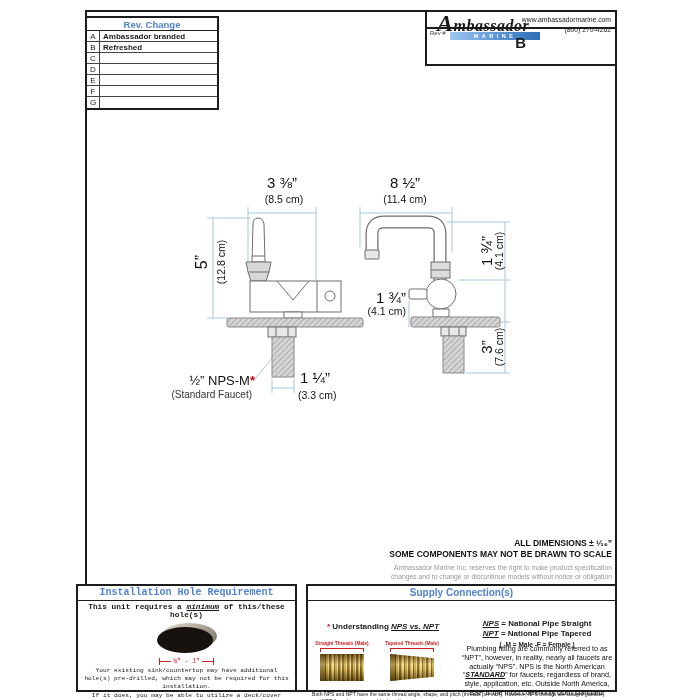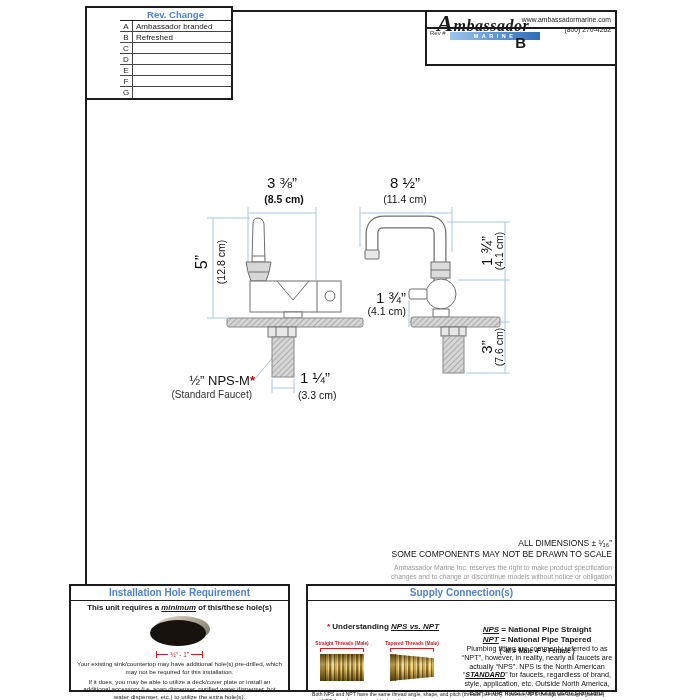--- a/index.html
+++ b/index.html
@@ -4,26 +4,26 @@
 <style>
   * { margin:0; padding:0; box-sizing:border-box; }
   html,body { width:700px; height:700px; background:#ffffff; font-family:"Liberation Sans", sans-serif; color:#1a1a1a; }
   .page { position:relative; width:700px; height:700px; background:#fff; overflow:hidden; }
   .abs { position:absolute; }
 
   
   .sheet-border { left:85px; top:10px; width:532px; height:682px; border:2px solid #1c1c1c; }
 
   
-  .rev-table { left:85px; top:6px; width:148px; border:2px solid #1c1c1c; background:#fff;padding-left:33px; }
+  .rev-table { left:85px; top:16px; width:134px; border:2px solid #1c1c1c; background:#fff; }
   .rev-head { height:13px; border-bottom:1.5px solid #1c1c1c; text-align:center; font-size:9.5px; font-weight:bold; color:#4f83d1; line-height:13px; }
   .rev-row { display:flex; height:11px; border-bottom:1px solid #444; font-size:8px; line-height:11px; }
   .rev-row:last-child { border-bottom:none; }
   .rev-letter { width:13px; border-right:1px solid #444; text-align:center; }
-  .rev-change { flex:1; padding-left:3px; white-space:nowrap; overflow:hidden; }
+  .rev-change { flex:1; padding-left:3px; white-space:nowrap; overflow:hidden;font-weight:bold; }
 
   
   .title-block { left:425px; top:10px; width:192px; height:56px; border:2px solid #1c1c1c; background:#fff; }
   .tb-logo-row { position:relative; height:17px; border-bottom:2px solid #1c1c1c; }
   .brand { position:absolute; left:10px; top:2px; }
   .brand-name { display:inline-block; font-family:"Liberation Serif", serif; font-style:italic; font-weight:bold; font-size:16px; line-height:18px; letter-spacing:0.5px; }
   .brand-name::first-letter { font-size:24px; }
   .brand-bar { margin-left:13px; margin-top:-3px; width:90px; height:8px; background:linear-gradient(90deg,#9cc6ee 0%,#5a93d2 55%,#2f6cb5 100%); text-align:center; }
   .brand-sub { font-size:5.5px; font-weight:bold; color:#fff; letter-spacing:3.5px; line-height:8px; }
   .tb-contact { position:absolute; right:4px; top:3px; text-align:right; font-size:6.8px; line-height:1.5; color:#222; }
@@ -39,28 +39,28 @@
   .dim-cm { font-size:10.5px; color:#111; }
   .ctr { text-align:center; }
   .rgt { text-align:right; }
   .rot { display:flex; align-items:center; justify-content:center; transform:rotate(-90deg); }
   .thread-label { font-size:13px; color:#111; white-space:nowrap; }
   .thread-star { color:#cc0000; font-weight:bold; }
   .thread-sub { font-size:10px; color:#333; }
 
   
   .notes { right:88px; top:538px; width:320px; text-align:right; }
-  .note-bold { font-size:8.5px; font-weight:normal; line-height:1.3; color:#111; }
+  .note-bold { font-size:8.5px; font-weight:bold; line-height:1.3; color:#111; }
   .note-gray { font-size:6.8px; color:#979797; line-height:1.35; }
   .notes .gap { height:3px; }
 
   
   .panel { top:584px; height:108px; border:2px solid #1c1c1c; background:#fff; }
   .panel-head { height:15px; border-bottom:1.5px solid #1c1c1c; text-align:center; font-size:10px; font-weight:bold; color:#4f83d1; line-height:14px; }
-  .install-panel { left:69px; width:221px; }
+  .install-panel { left:76px; width:221px;font-family:Liberation Mono, monospace; }
   .supply-panel { left:306px; width:311px; }
 
   .install-sub { margin-top:2px; text-align:center; font-size:7.8px; font-weight:bold; }
   .em-u { font-weight:bold; font-style:italic; text-decoration:underline; }
   .hole-wrap { position:relative; width:60px; height:33px; margin:4px auto 1px; }
   .hole-rim { position:absolute; left:4px; top:0; width:56px; height:26px; border-radius:50%; background:linear-gradient(150deg,#ddd6c6 10%,#a49d8d 55%,#6f6a5e 100%); }
   .hole-dark { position:absolute; left:0; top:4px; width:56px; height:26px; border-radius:50%; background:#17120d; }
   .hole-dim-row { display:flex; align-items:center; justify-content:center; height:8px; }
   .hd-tick { width:1px; height:7px; background:#cc2222; }
   .hd-line { width:11px; height:1px; background:#cc2222; }
@@ -71,21 +71,21 @@
   .supply-body { position:relative; height:89px;margin-top:18px; }
   .understanding { position:absolute; left:0; top:3px; width:150px; text-align:center; font-size:8px; font-weight:bold; }
   .red { color:#cc0000; }
   .fit-label { position:absolute; width:76px; text-align:center; font-size:4.8px; font-weight:bold; color:#cc2222; }
   .fit-bracket { position:absolute; height:4px; border:1px solid #cc2222; border-bottom:none; }
   .fitting { position:absolute; width:44px; height:27px;
     background:repeating-linear-gradient(90deg,#6b5210 0 1.5px,#c79b2e 1.5px 3px,#ecd07a 3px 4.5px); }
   .fitting::before { content:""; position:absolute; left:0; top:0; bottom:0; width:5px; background:#8a6a1a; border-right:1px solid #4d3a08; }
   .fitting::after { content:""; position:absolute; inset:0; background:linear-gradient(180deg,rgba(50,33,0,.55) 0%,rgba(255,246,210,.3) 38%,rgba(255,246,210,.15) 55%,rgba(45,30,0,.6) 100%); }
   .fit-tapered { clip-path:polygon(0 0, 100% 16%, 100% 84%, 0 100%); }
-  .supply-defs { position:absolute; left:150px; top:6px; width:158px; text-align:center; }
+  .supply-defs { position:absolute; left:150px; top:0; width:158px; text-align:center; }
   .def-line { font-size:8px; font-weight:bold; line-height:1.3; }
   .gender-line { font-size:6.5px; font-weight:bold; margin-top:1px; }
   .supply-para { position:absolute; left:150px; top:26px; width:158px; text-align:center; font-size:7.2px; line-height:1.22; color:#111; }
   .supply-fp { position:absolute; left:4px; right:4px; top:72px; font-size:5.1px; line-height:1.3; color:#222; text-align:left; }
   .supply-fp p { margin-bottom:2px; }
 
   svg.linework { left:0; top:0; pointer-events:none; }
 </style>
 </head>
 <body>
@@ -216,21 +216,21 @@
         <rect x="411" y="317" width="89" height="10" rx="2" fill="url(#hatch)" stroke="#8a8a8a"></rect>
         <rect x="441" y="327" width="25" height="9" fill="#e8e8e8"></rect>
         <line x1="449" y1="327" x2="449" y2="336"></line>
         <line x1="459" y1="327" x2="459" y2="336"></line>
         <rect x="443" y="336" width="21" height="37" fill="url(#hatch)" stroke="#8a8a8a"></rect>
       </g>
     </g>
   </svg>
 
   <div class="abs dim-in ctr" style="left:242px;top:174px;width:80px;">3 ⅜”</div>
-  <div class="abs dim-cm ctr" style="left:244px;top:193px;width:80px;font-weight:bold;">(8.5 cm)</div>
+  <div class="abs dim-cm ctr" style="left:244px;top:193px;width:80px;">(8.5 cm)</div>
 
   <div class="abs dim-in ctr" style="left:365px;top:174px;width:80px;">8 ½”</div>
   <div class="abs dim-cm ctr" style="left:365px;top:193px;width:80px;">(11.4 cm)</div>
 
   <div class="abs dim-in rot" style="left:181px;top:254px;width:42px;height:16px;font-size:16px;">5”</div>
   <div class="abs dim-cm rot" style="left:186px;top:256px;width:70px;height:12px;">(12.8 cm)</div>
 
   <div class="abs dim-in rot" style="left:466px;top:243px;width:40px;height:16px;">1 ¾”</div>
   <div class="abs dim-cm rot" style="left:468px;top:245px;width:62px;height:12px;">(4.1 cm)</div>
 

